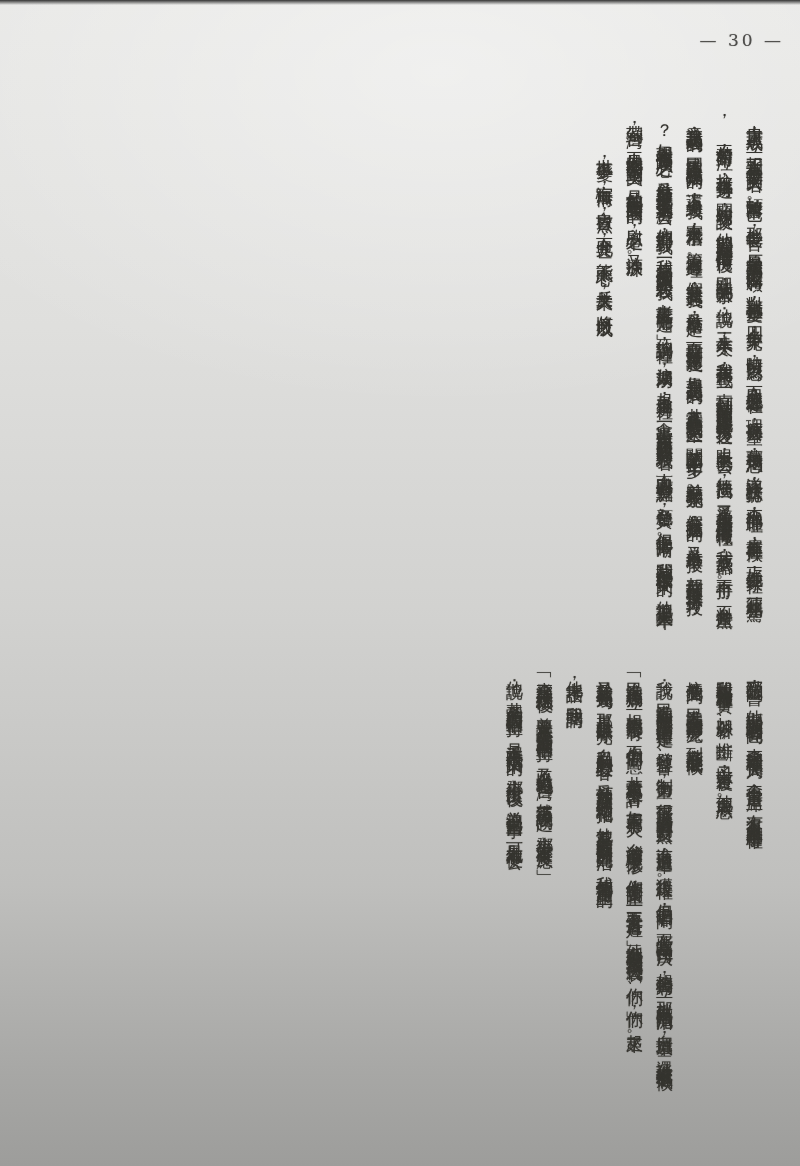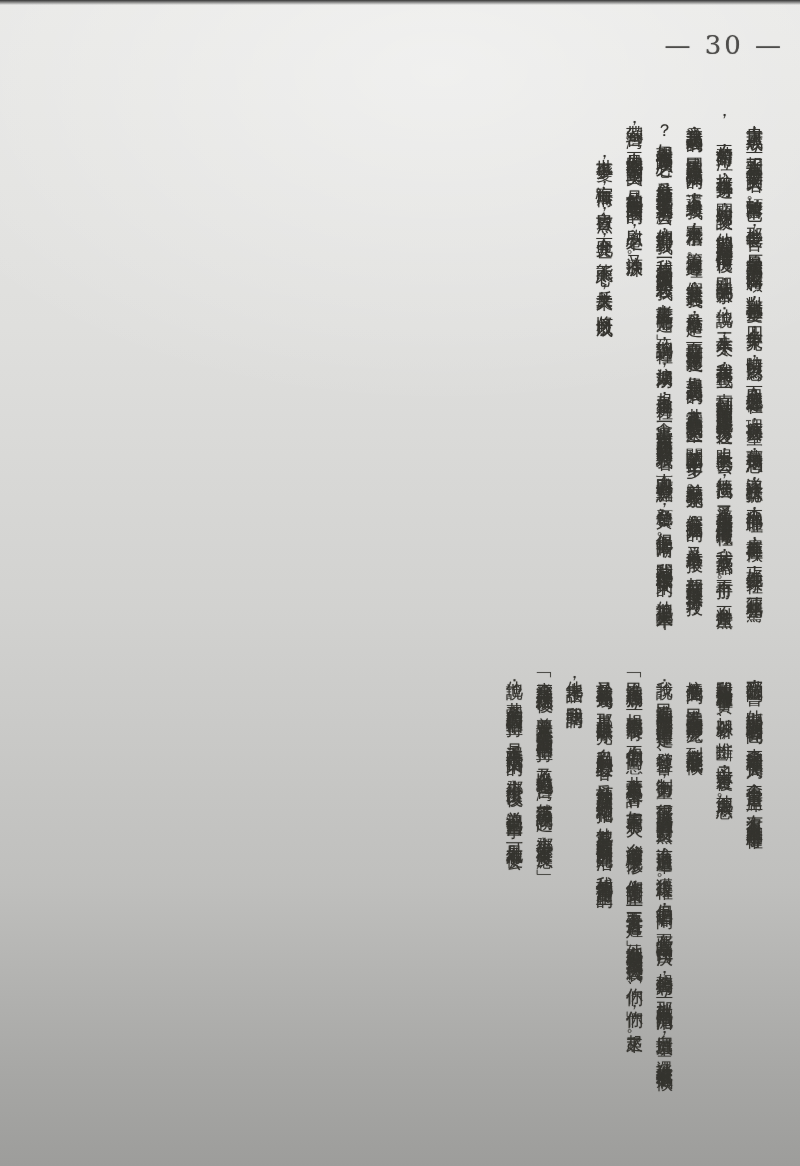--- a/index.html
+++ b/index.html
@@ -22,21 +22,21 @@
   .scan-top-edge {
     position: absolute;
     top: 0; left: 0; right: 0;
     height: 5px;
     background: linear-gradient(180deg, rgba(20,20,20,0.85), rgba(20,20,20,0));
   }
   .page-number {
     position: absolute;
     top: 30px;
     right: 16px;
-    font-size: 26px;
+    font-size: 17px;
     color: #4e4d4b;
     letter-spacing: 3px;
     text-shadow: 0 0 1px rgba(70,70,68,0.5);
   }
   .text-block {
     position: absolute;
     right: 30px;
     width: 724px;
     height: 490px;
     writing-mode: vertical-rl;

